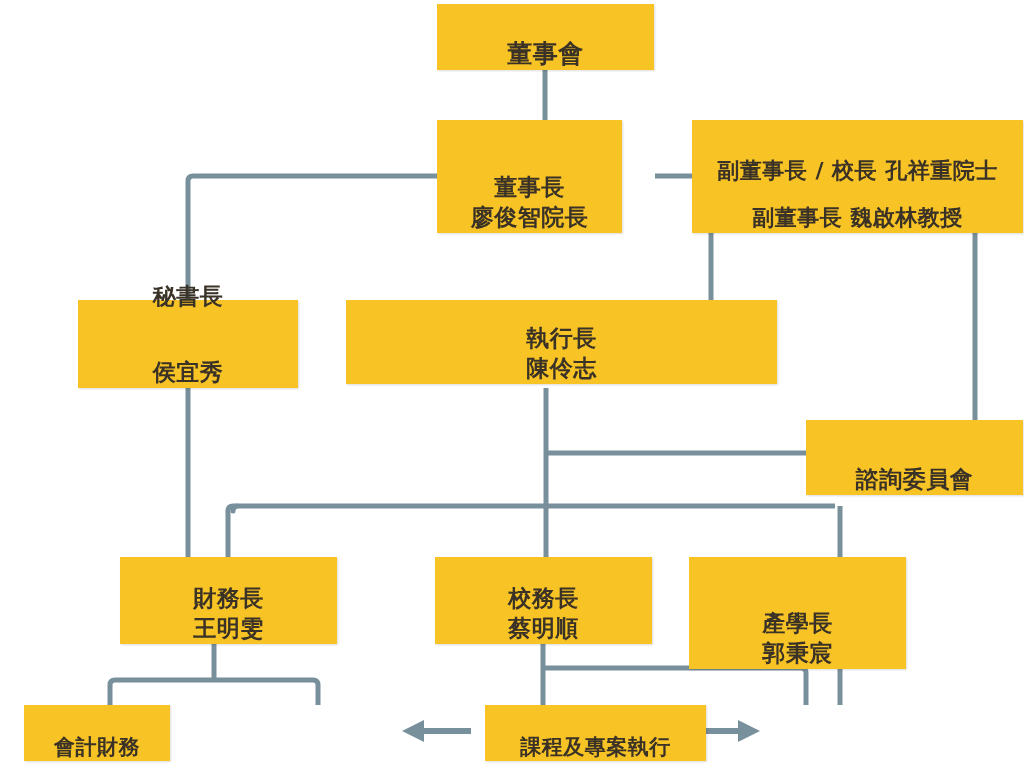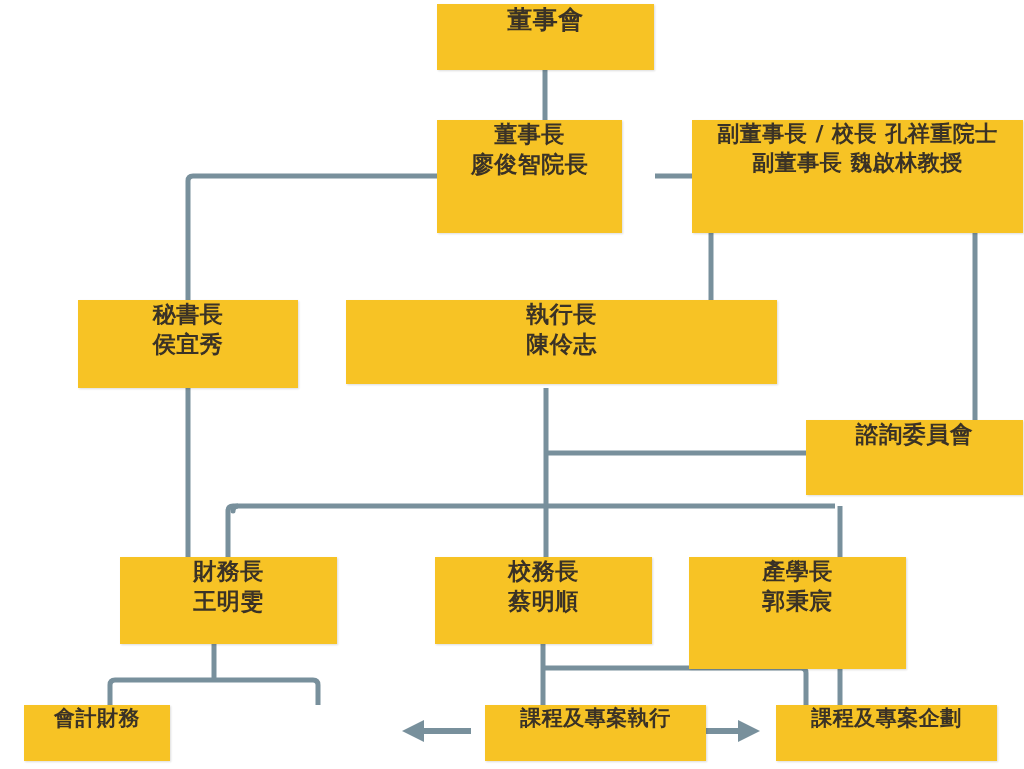--- a/index.html
+++ b/index.html
@@ -14,34 +14,34 @@
   
   #connector-layer{position:absolute;left:0;top:0;width:1024px;height:769px;}
 
   .node{
     position:absolute;
     background:#F7C325;
     box-sizing:border-box;
     display:flex;
     flex-direction:column;
     align-items:center;
-    justify-content:flex-start;
+    justify-content:flex-end;
     color:#3A3226;
     font-weight:700;
     line-height:1.30;
     text-align:center;
     letter-spacing:0.5px;
     box-shadow:1px 1px 2px rgba(0,0,0,0.14);
     z-index:3;
   }
   .node .ln{display:block;white-space:nowrap;}
 
   .t28{font-size:25px;}
   .t25{font-size:23px;}
-  .t23{font-size:22px;}
+  .t23{font-size:22px;gap:19px;}
   .t21{font-size:21px;margin-left:16px;}
 </style>
 </head>
 <body>
 
 <div id="chart-root">
 
   <svg id="connector-layer" viewBox="0 0 1024 769" width="1024" height="769" xmlns="http://www.w3.org/2000/svg">
     <g fill="none" stroke="#78909C" stroke-width="5" stroke-linecap="butt" stroke-linejoin="round">
 
@@ -96,21 +96,21 @@
   <div class="node t25" style="left:437px;top:120px;width:185px;height:113px;">
     <span class="ln">董事長</span>
     <span class="ln">廖俊智院長</span>
   </div>
 
   <div class="node t23" style="left:692px;top:120px;width:331px;height:113px;">
     <span class="ln">副董事長 / 校長 孔祥重院士</span>
     <span class="ln">副董事長 魏啟林教授</span>
   </div>
 
-  <div class="node t25" style="left:78px;top:300px;width:220px;height:88px;">
+  <div class="node t25" style="left:78px;top:300px;width:220px;height:88px;gap:46px;">
     <span class="ln">秘書長</span>
     <span class="ln">侯宜秀</span>
   </div>
 
   <div class="node t25" style="left:346px;top:300px;width:431px;height:84px;">
     <span class="ln">執行長</span>
     <span class="ln">陳伶志</span>
   </div>
 
   <div class="node t25" style="left:806px;top:420px;width:217px;height:75px;">
@@ -134,17 +134,14 @@
 
   <div class="node t21" style="left:8px;top:705px;width:146px;height:56px;">
     <span class="ln">會計財務</span>
   </div>
 
 
   <div class="node t21" style="left:469px;top:705px;width:221px;height:56px;">
     <span class="ln">課程及專案執行</span>
   </div>
 
-  <div class="node t21" style="left:760px;top:705px;width:221px;height:56px;">
-    <span class="ln">課程及專案企劃</span>
-  </div>
 
 </div>
 
 </body></html>

